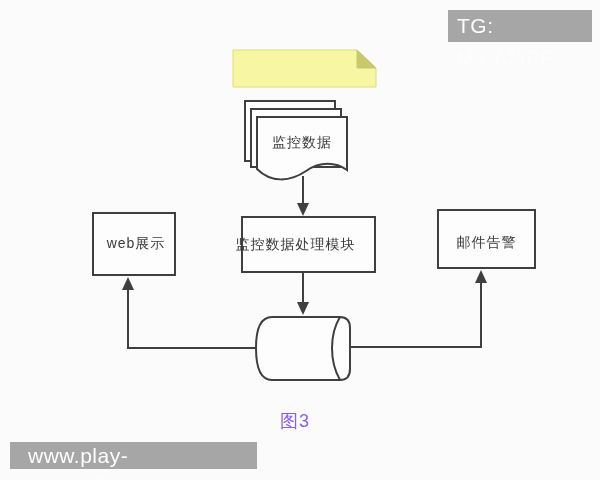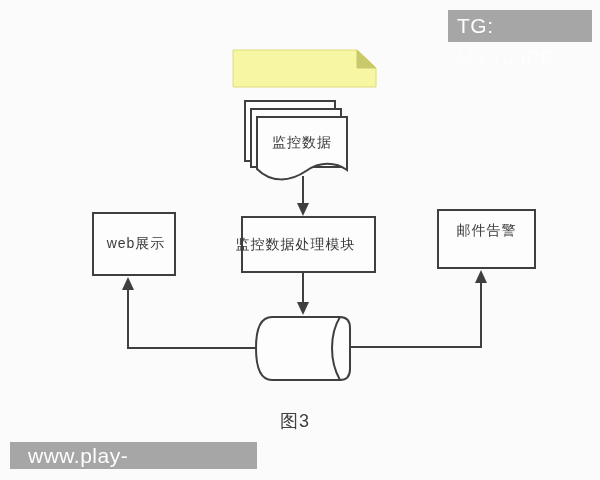--- a/index.html
+++ b/index.html
@@ -31,26 +31,26 @@
   .lbl{
     position:absolute;
     display:flex;align-items:center;justify-content:center;
     color:#3a3a3a;font-size:14px;letter-spacing:1px;
     white-space:nowrap;
   }
   .lbl-note   {left:233px;top:50px;width:142px;height:37px;}
   .lbl-doc    {left:257px;top:128px;width:90px;height:30px;}
   .lbl-proc   {left:242px;top:217px;width:107px;height:55px;}
   .lbl-web    {left:93px; top:213px;width:86px; height:62px;}
-  .lbl-email  {left:438px;top:202px;width:97px; height:58px;}
+  .lbl-email  {left:438px;top:214px;width:97px; height:58px;}
   .lbl-db     {left:260px;top:317px;width:84px; height:63px;}
   .caption{
     position:absolute;left:245px;top:408px;width:100px;height:26px;
     display:flex;align-items:center;justify-content:center;
-    color:#404040;font-size:18px;letter-spacing:1px;
+    color:#8b5cf6;font-size:18px;letter-spacing:1px;
   }
 </style>
 </head>
 <body>
 
 <div class="stage">
 
   <svg class="layer" width="600" height="480" viewBox="0 0 600 480">
 
     <g>

